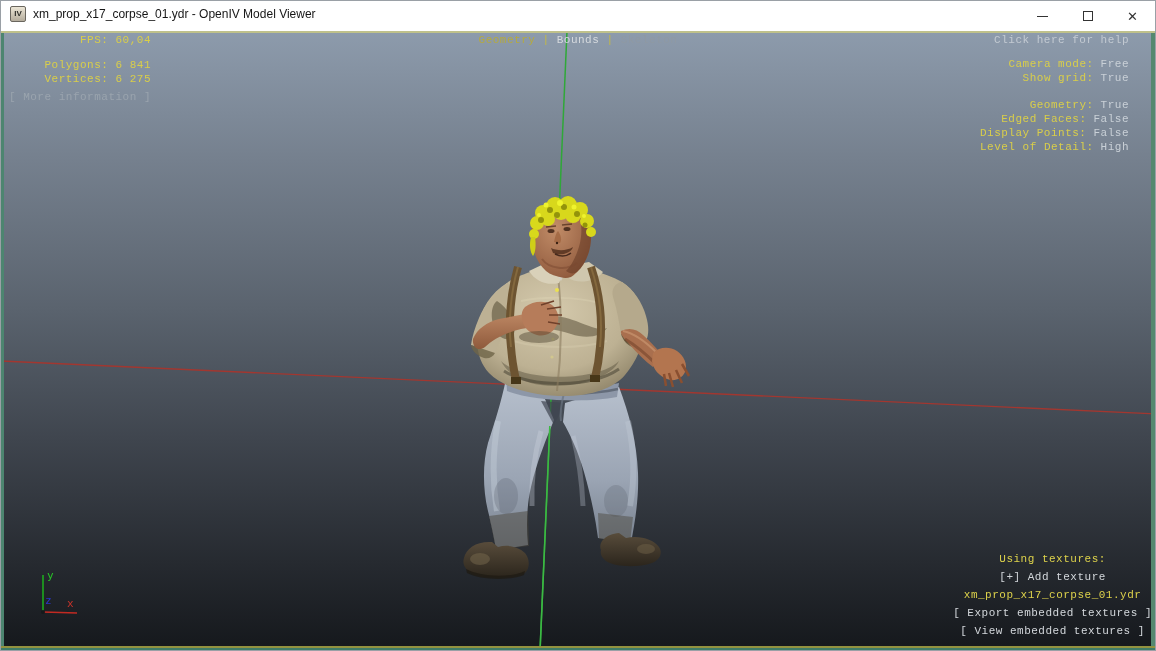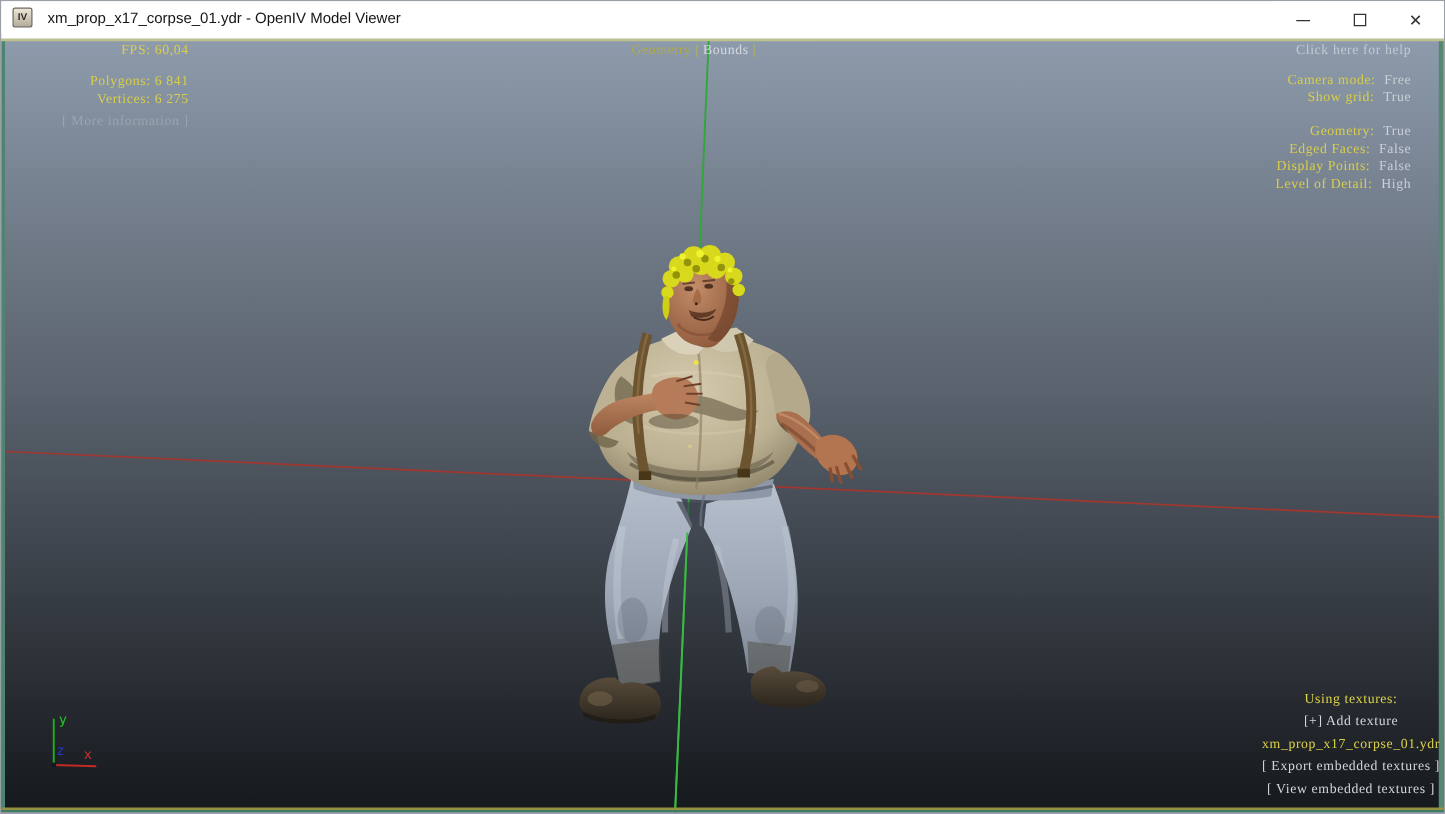--- a/index.html
+++ b/index.html
@@ -14,42 +14,42 @@
     position:absolute; left:0; top:0; width:100%; height:26px;
     background:#ffffff; display:flex; align-items:center;
   }
   .app-icon {
     width:16px; height:16px; margin-left:9px; border-radius:2px;
     background:linear-gradient(#ece6d6,#b4ac9c); border:1px solid #6a665e;
     font-size:8px; font-weight:bold; color:#2e2e2a; text-align:center;
     line-height:13px; letter-spacing:0;
   }
   .title-text {
-    margin-left:12px; font-size:12px; color:#161616; line-height:30px;
+    margin-left:7px; font-size:12px; color:#161616; line-height:30px;
     white-space:nowrap;
   }
   .win-controls { position:absolute; right:0; top:0; height:30px; display:flex; }
   .win-btn { width:45px; height:30px; display:flex; align-items:center; justify-content:center; background:#fff; border:none; cursor:default; }
   .min-glyph { display:block; width:11px; height:1px; background:#333; }
   .max-glyph { display:block; width:10px; height:10px; border:1px solid #333; }
   .close-glyph { font-size:13px; color:#333; line-height:1; }
   
   .viewport {
     position:absolute; left:0; top:30px; right:0; bottom:0;
     background:linear-gradient(180deg,#8d9bac 0%,#76818f 20%,#5a636e 45%,#3f454e 66%,#262a30 86%,#15181c 100%);
   }
   .scene-svg { position:absolute; left:0; top:0; width:1156px; height:621px; display:block; }
   .vb { position:absolute; z-index:5; }
   .vb-top    { left:0; right:0; top:0; height:2px; background:#bfc18b; }
   .vb-left   { left:0; top:2px; bottom:2px; width:3px; background:#4d8570; }
   .vb-right  { right:0; top:2px; bottom:2px; width:4px; background:#55886f; }
   .vb-bot-olive { left:0; right:0; bottom:2px; height:2px; background:#92923f; }
   .vb-bot-teal  { left:0; right:0; bottom:0; height:2px; background:#3f7c68; }
   
-  .mono { font-family:Liberation Serif, serif; font-size:11px; letter-spacing:0.5px; line-height:14px; }
+  .mono { font-family:Liberation Mono, monospace; font-size:11px; letter-spacing:0.5px; line-height:14px; }
   .hud { position:absolute; z-index:10; white-space:nowrap; }
   .yellow { color:#d9ce4a; }
   .stats { left:0; top:2px; width:150px; text-align:right; }
   .sp11 { height:11px; } .sp10 { height:10px; } .sp13 { height:13px; }
   .more-info { margin-top:4px; color:#9aa4ae; cursor:pointer; }
   .tabs { left:0; right:0; top:2px; text-align:center; }
   .tab { cursor:pointer;text-align:right; }
   .tab-active { color:#b5aa3f; }
   .tab-normal { color:#d6dade; }
   .tab-disabled { color:#8f99a3; }

